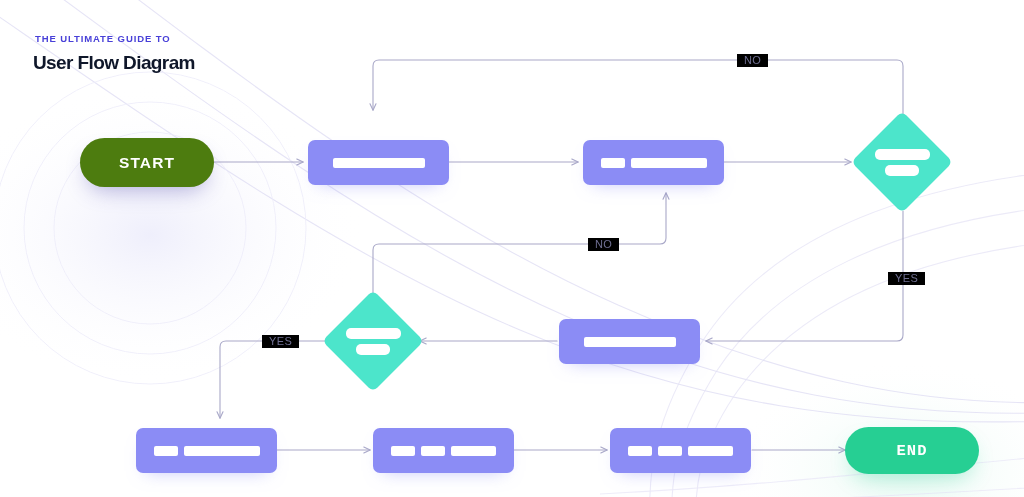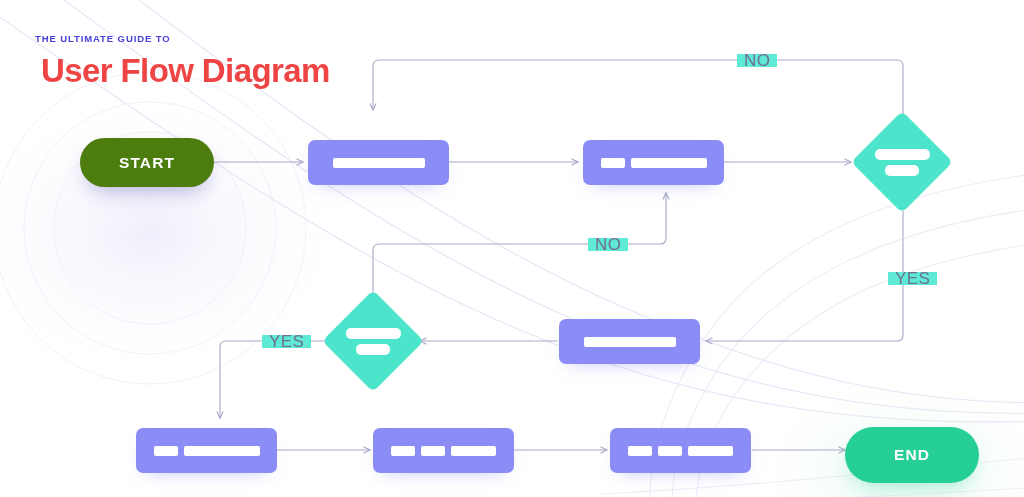--- a/index.html
+++ b/index.html
@@ -35,43 +35,43 @@
   }
   .eyebrow {
     font-size: 9.5px;
     font-weight: bold;
     letter-spacing: 0.9px;
     color: #4840d8;
     margin: 0 0 8px 2px;
     white-space: nowrap;
   }
   .title {
-    font-size: 33px;
+    font-size: 19px;
     font-weight: bold;
     letter-spacing: -0.6px;
-    color: #ef4444;
-    margin: 8px;
+    color: #0f172a;
+    margin: 0;
     white-space: nowrap;
   }
 
   
   .connectors {
     position: absolute; left: 0; top: 0;
     width: 1024px; height: 497px;
     z-index: 1;
     pointer-events: none;
   }
 
   
   .edge-label {
     position: absolute;
     z-index: 3;
-    font-size: 17px;
+    font-size: 11px;
     color: #6f6f92;
-    background: #5eead4;
+    background: #000000;
     padding: 0 7px;
     letter-spacing: 0.4px;
     white-space: nowrap;
     line-height: 13px;
   }
 
   
   .node { position: absolute; z-index: 4; }
 
   .terminator {
@@ -252,17 +252,17 @@
     <span class="bar" style="width:24px;"></span>
     <span class="bar" style="width:45px;"></span>
   </div>
 
   <div class="node process" style="left:610px; top:428px; width:141px; height:45px;">
     <span class="bar" style="width:24px;"></span>
     <span class="bar" style="width:24px;"></span>
     <span class="bar" style="width:45px;"></span>
   </div>
 
-  <div class="node terminator end" style="left:845px; top:427px; width:134px; height:56px;">
+  <div class="node terminator end" style="left:845px; top:427px; width:134px; height:47px;font-family:Liberation Mono, monospace;">
     <span>END</span>
   </div>
 
 </div>
 
 </body></html>

